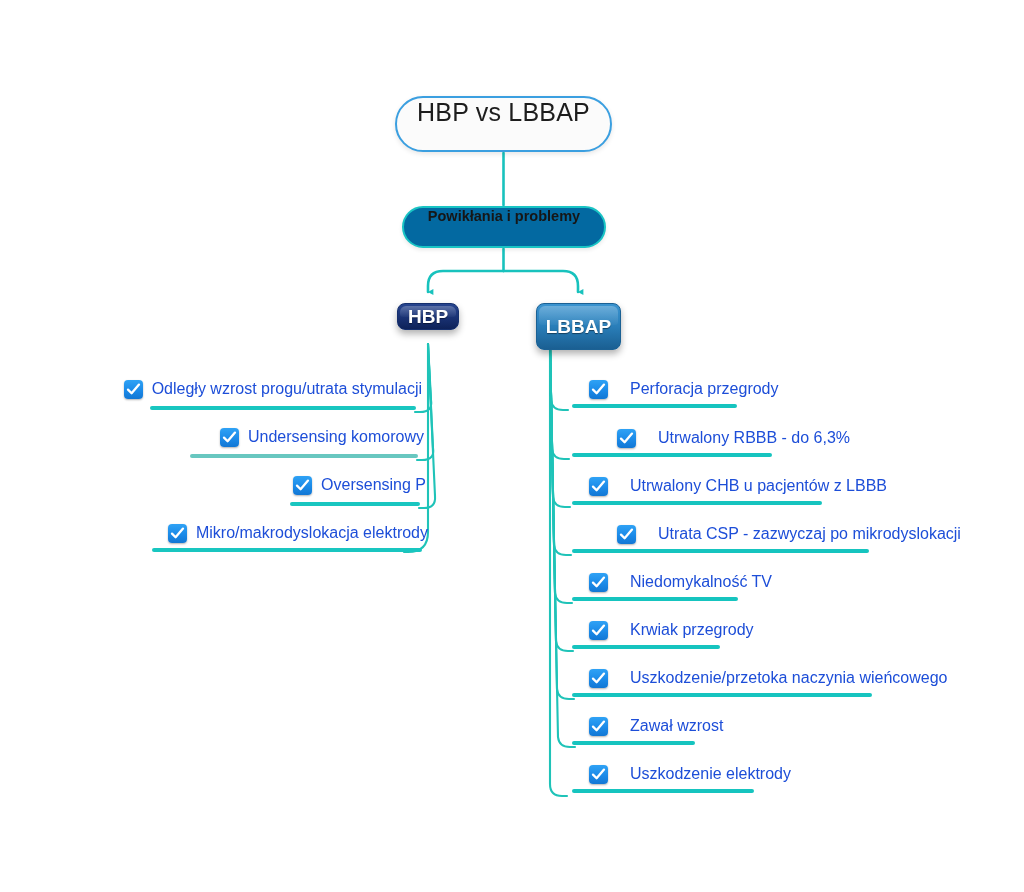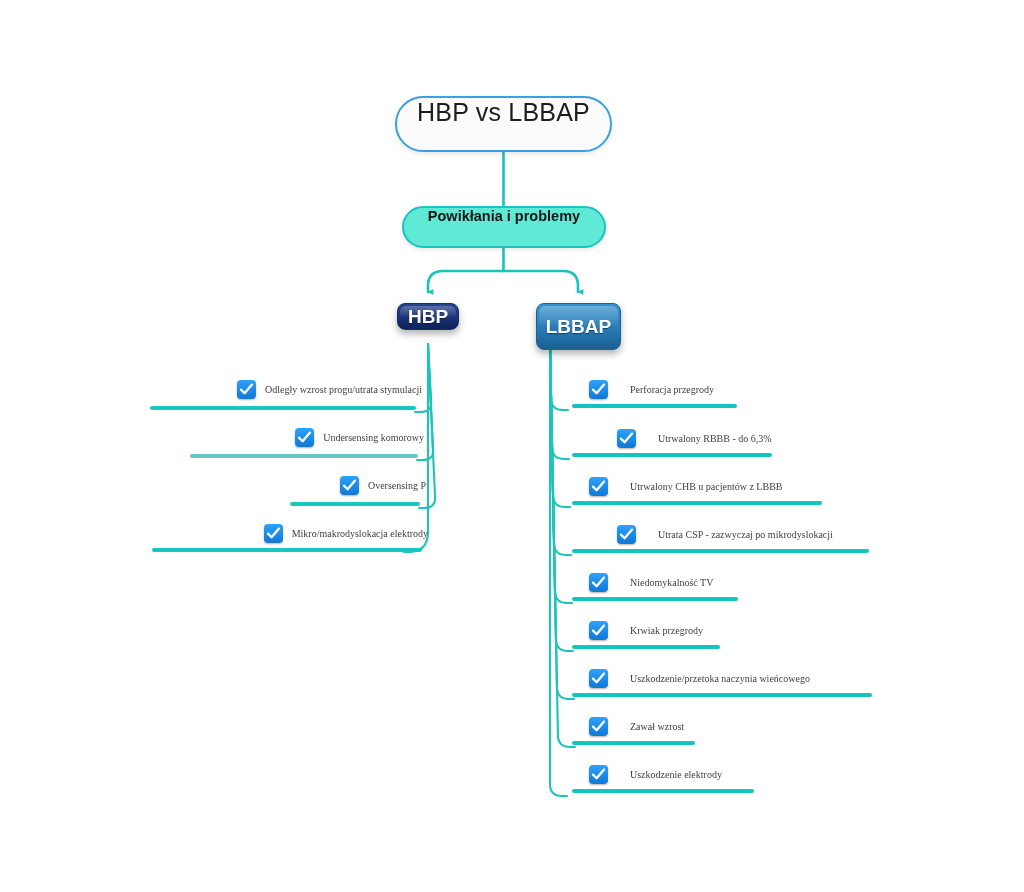--- a/index.html
+++ b/index.html
@@ -24,21 +24,21 @@
     box-shadow: 0 2px 5px rgba(0,0,0,0.10);
   }
   #root-node .txt {
     font-size: 25px; color: #1d1d1d; letter-spacing: .2px;
     font-family: "Liberation Sans", sans-serif;
   }
 
   
   #topic-node {
     left: 402px; top: 206px; width: 204px; height: 42px;
-    background: #5eead4;
+    background: #0369a1;
     border: 2px solid #19c4c4;
     border-radius: 21px;
     box-shadow: 0 2px 4px rgba(0,0,0,0.09);
   }
   #topic-node .txt {
     font-size: 14.5px; color: #161616; font-weight: 700;
     font-family: "Liberation Sans", sans-serif;
   }
 
   
@@ -67,22 +67,22 @@
   #chip-lbbap {
     left: 536px; top: 303px; width: 85px; height: 47px;
     background: linear-gradient(180deg, #3a93cf 0%, #2a7fba 48%, #1a5f92 100%);
     border: 1.5px solid #1b6194;
   }
 
   
   .leaf { position: absolute; display: flex; align-items: center; height: 26px; }
   .leaf.right { justify-content: flex-end; }
   .leaf .label {
-    font-size: 10px; color: #404040; white-space: nowrap;
-    font-family: Liberation Serif, serif;
+    font-size: 16px; color: #1d4ed8; white-space: nowrap;
+    font-family: Liberation Sans, sans-serif;
   }
   .leaf.left .label { margin-left: 22px; }
   .leaf.right .label { margin-right: 0px; }
   .leaf.right .cbox { order: -1; margin-right: 9px; }
 
   .cbox {
     width: 19px; height: 19px; flex: 0 0 19px;
     border-radius: 4px;
     background: linear-gradient(180deg, #2fa2f5 0%, #1b8ae8 55%, #1277d4 100%);
     box-shadow: 0 1px 2px rgba(0,0,0,0.30);

